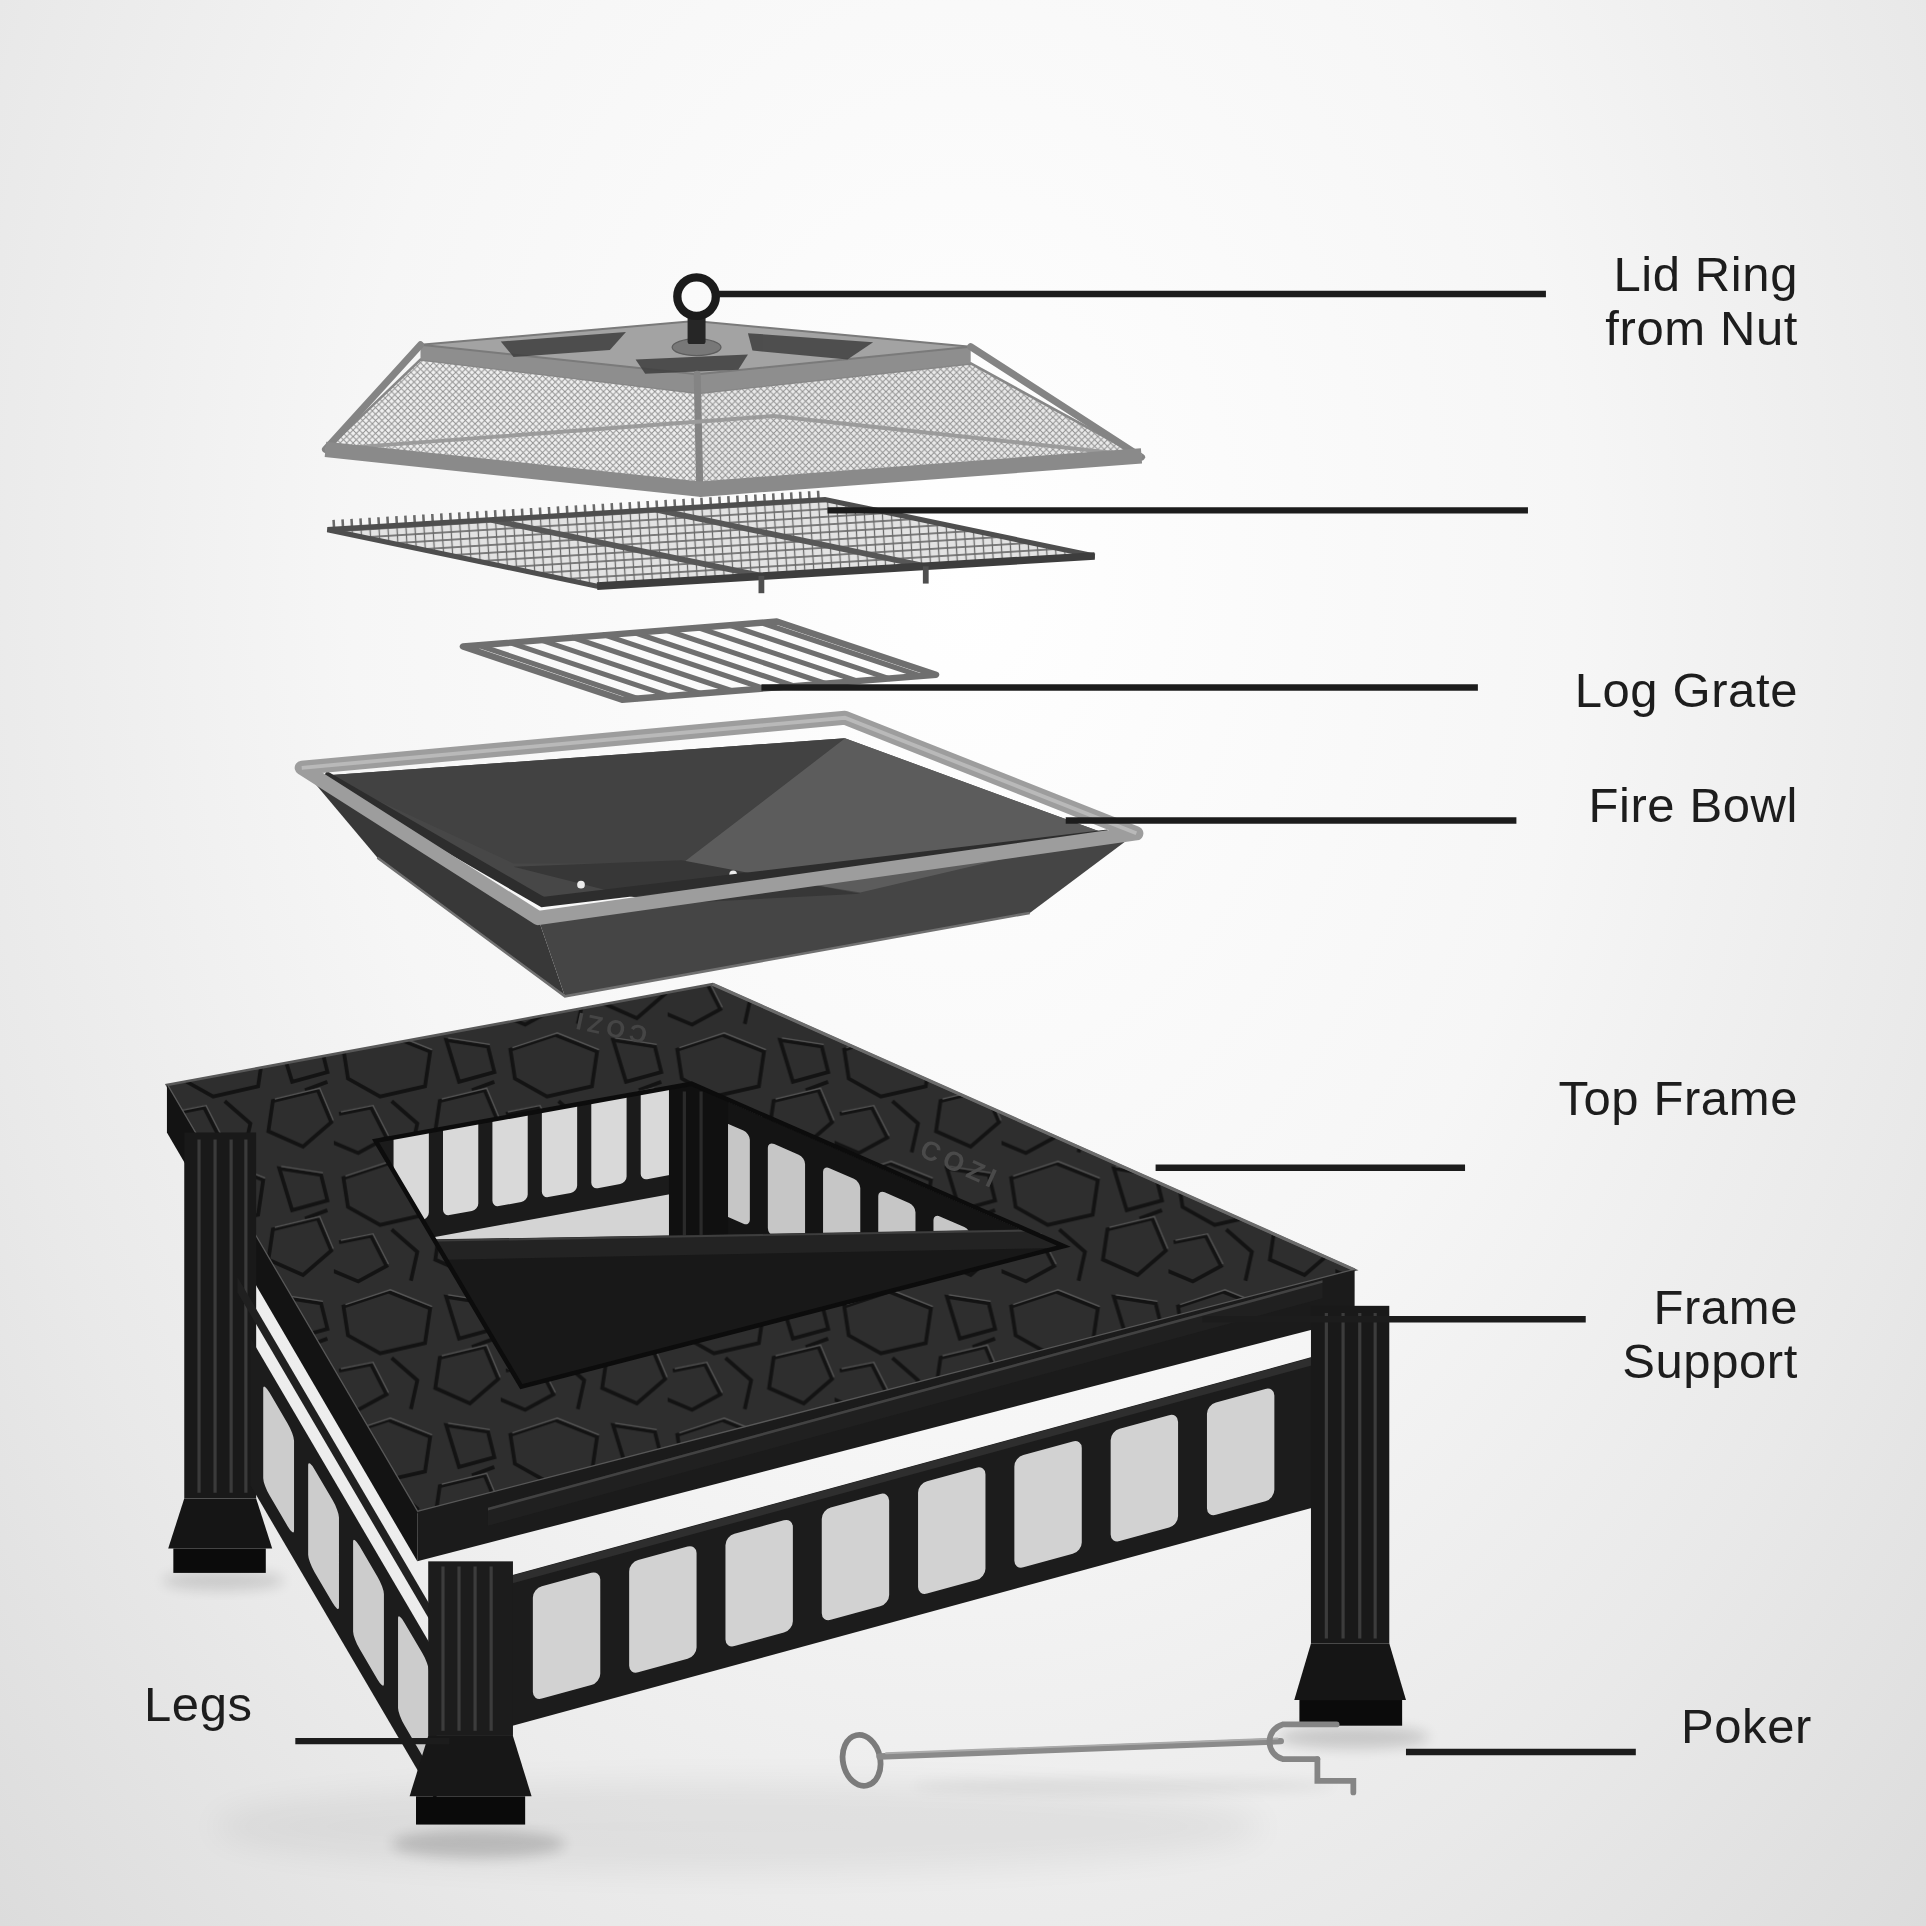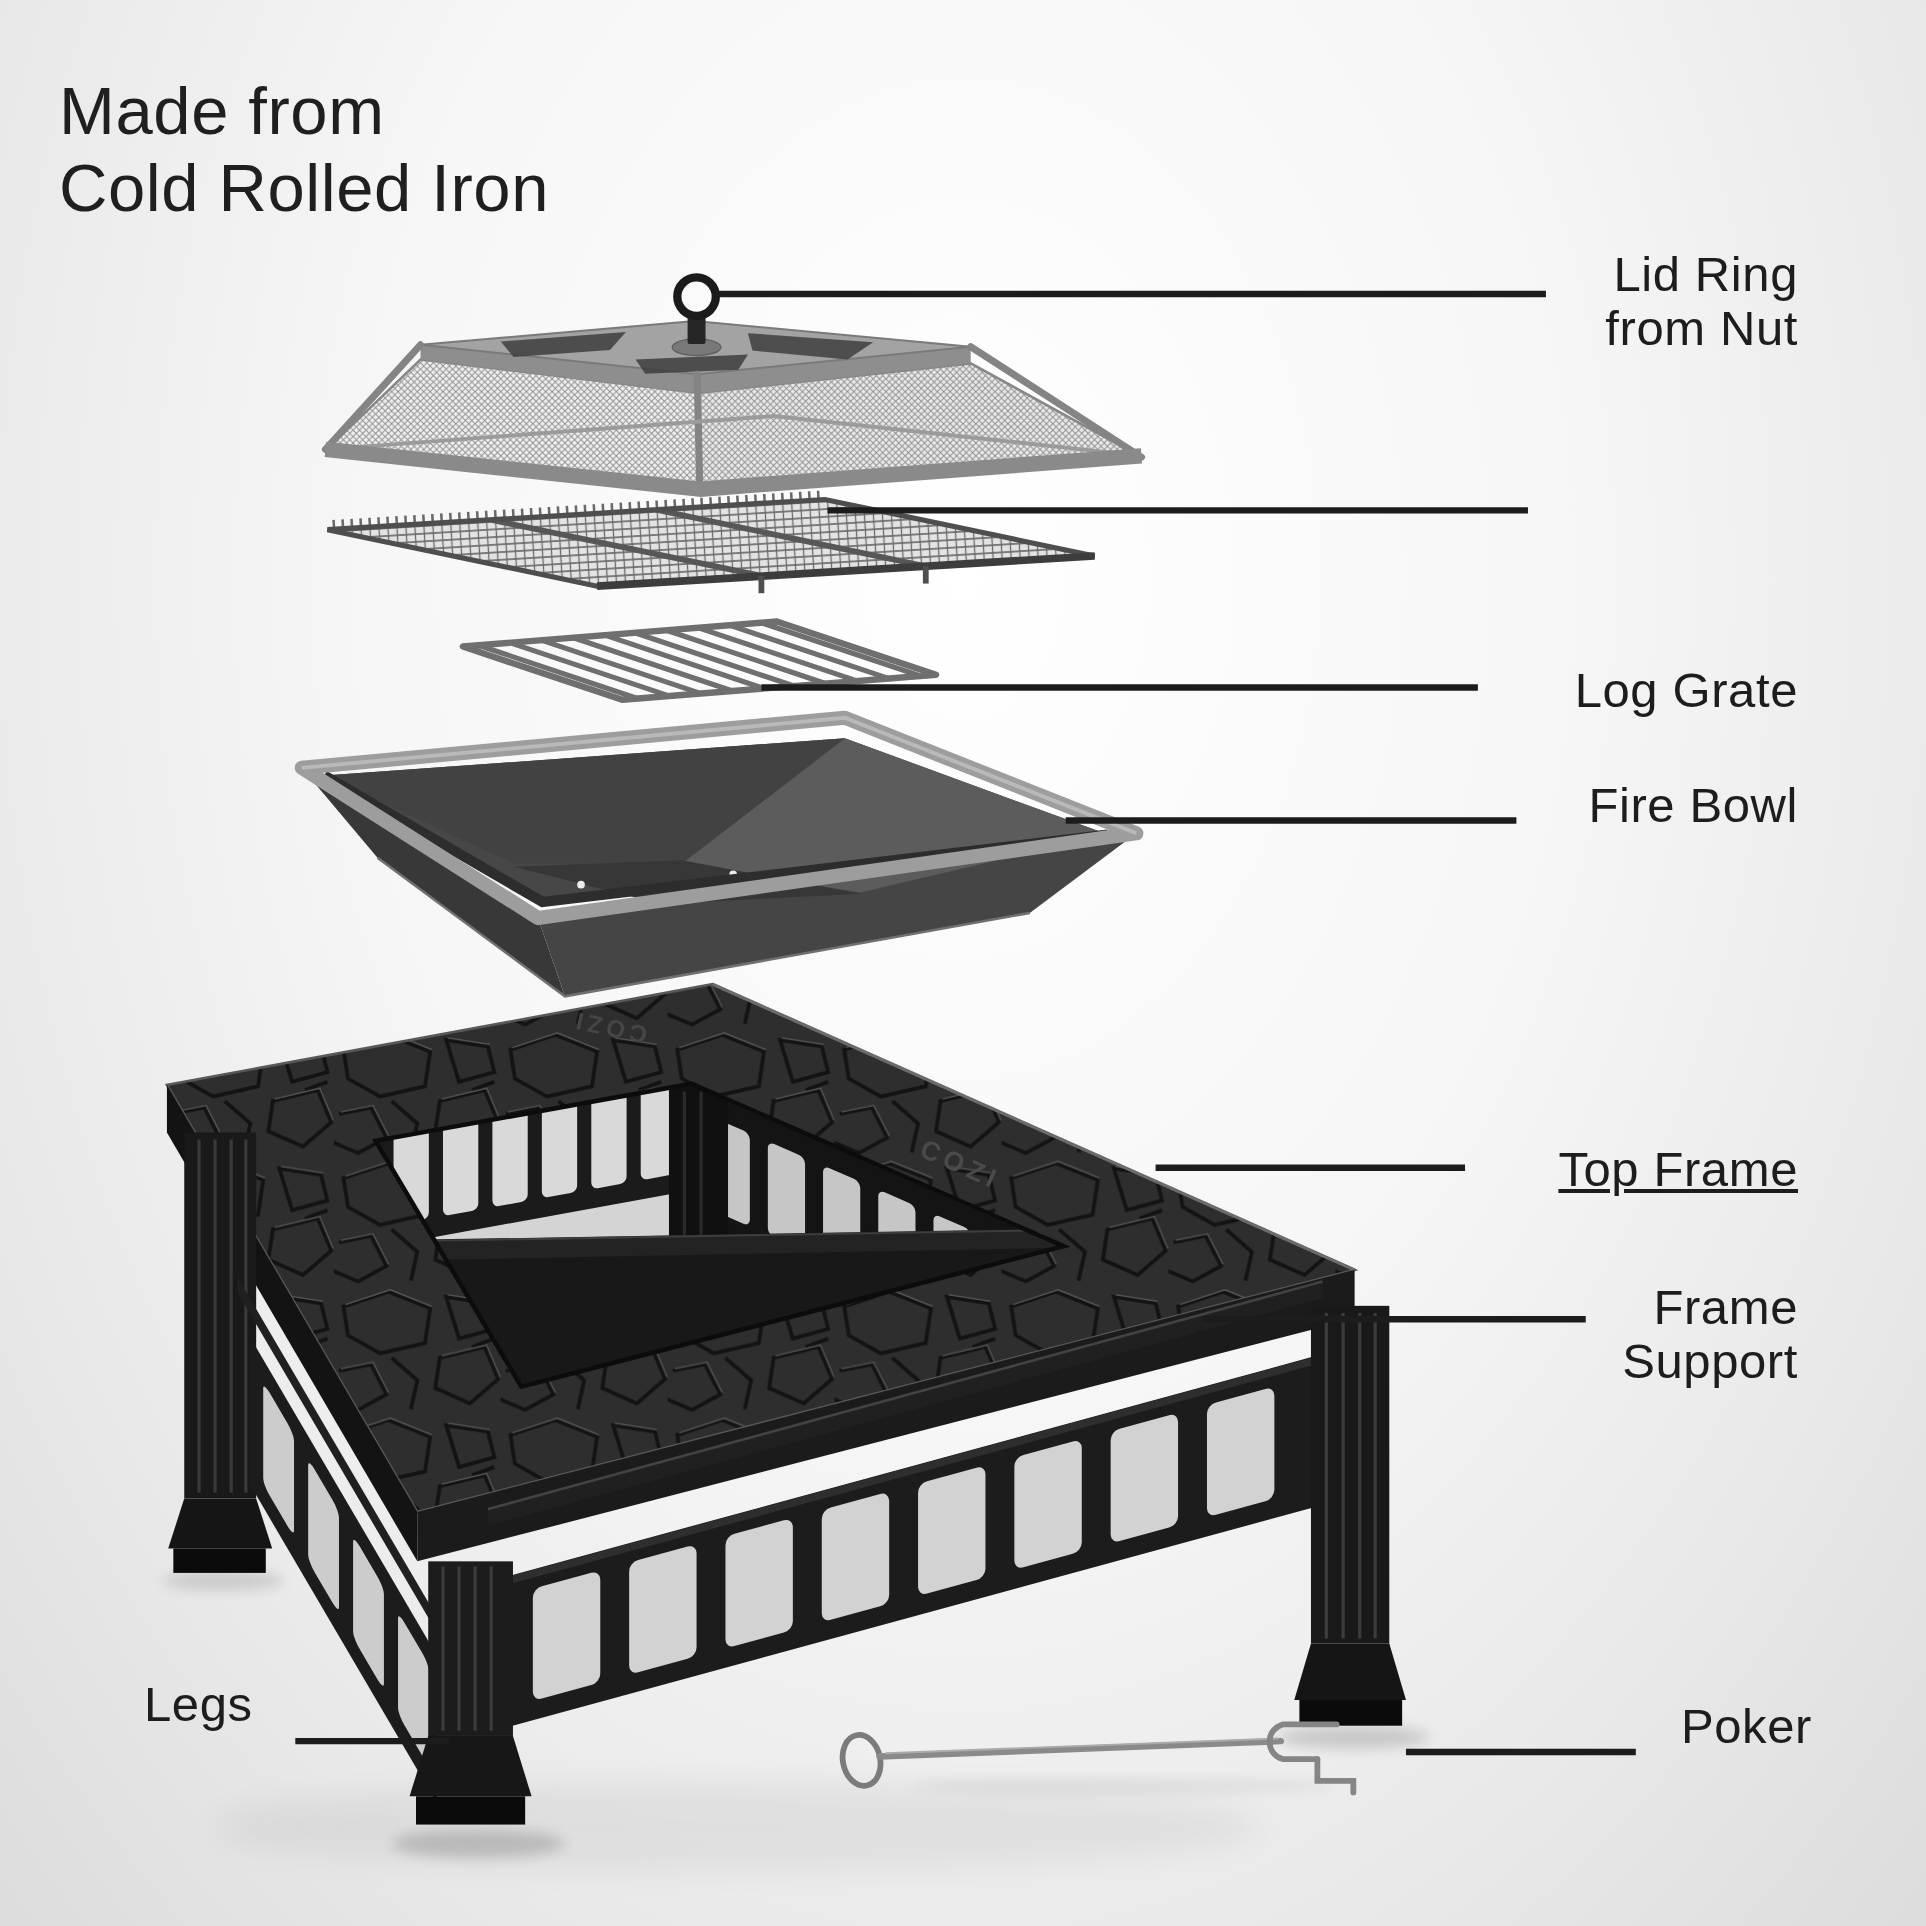--- a/index.html
+++ b/index.html
@@ -29,21 +29,21 @@
     line-height:1.15;
     color:#1f1f1f;
     letter-spacing:0.6px;
     text-align:left;
   }
   .title .ln{display:block;}
   .lbl-lid{top:247px;right:128px;}
   .lbl-bbq{top:453px;right:128px;}
   .lbl-log{top:663px;right:128px;}
   .lbl-fire{top:778px;right:128px;}
-  .lbl-topframe{top:1142px;right:128px;text-decoration:underline;}
+  .lbl-topframe{top:1071px;right:128px;}
   .lbl-framesupport{top:1280px;right:128px;}
   .lbl-legs{top:1677px;left:144px;}
   .lbl-poker{top:1699px;right:114px;}
 </style>
 </head>
 <body>
 
 <div class="canvas">
 
   <svg class="art" width="1926" height="1926" viewBox="0 0 3000 3000">
@@ -305,24 +305,20 @@
       <line x1="1289" y1="795" x2="2380" y2="795"></line>
       <line x1="1186" y1="1071" x2="2302" y2="1071"></line>
       <line x1="1660" y1="1278" x2="2362" y2="1278"></line>
       <line x1="1800" y1="1819" x2="2282" y2="1819"></line>
       <line x1="1873" y1="2055" x2="2470" y2="2055"></line>
       <line x1="460" y1="2712" x2="700" y2="2712"></line>
       <line x1="2190" y1="2729" x2="2548" y2="2729"></line>
     </g>
   </svg>
 
-  <div class="title">
-    <span class="ln">Made from</span>
-    <span class="ln">Cold Rolled Iron</span>
-  </div>
 
   <div class="label lbl-lid">
     <span class="ln">Lid Ring</span>
     <span class="ln">from Nut</span>
   </div>
 
 
   <div class="label lbl-fire">
     <span class="ln">Fire Bowl</span>
   </div>

